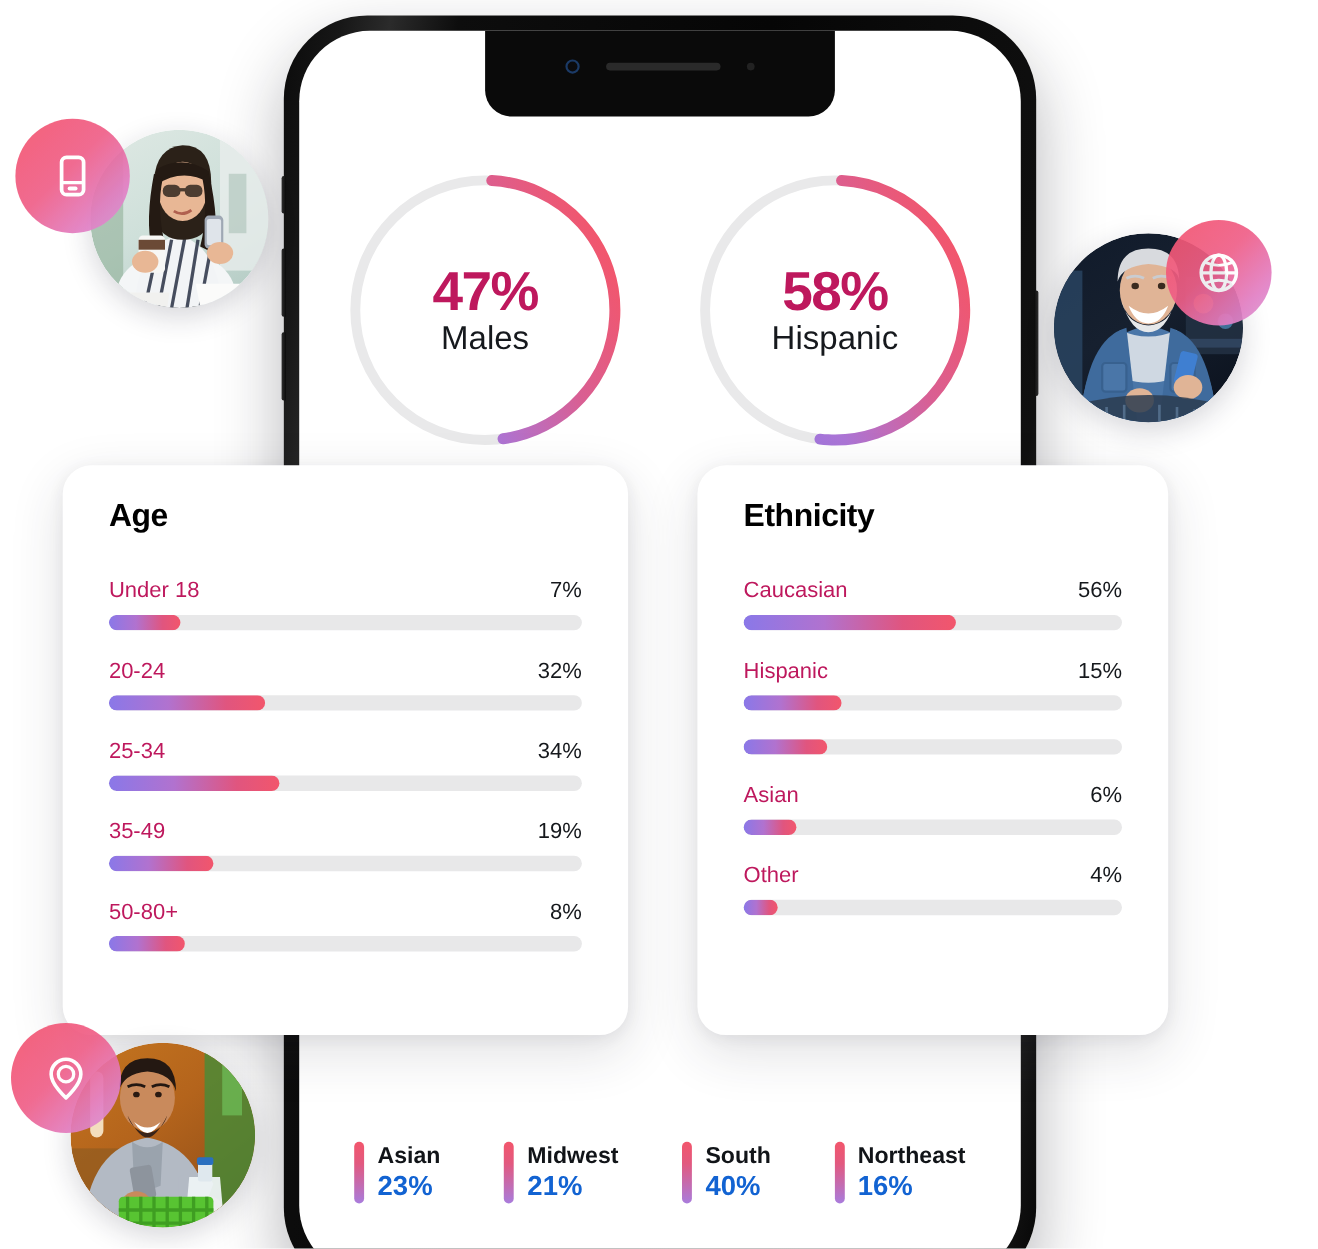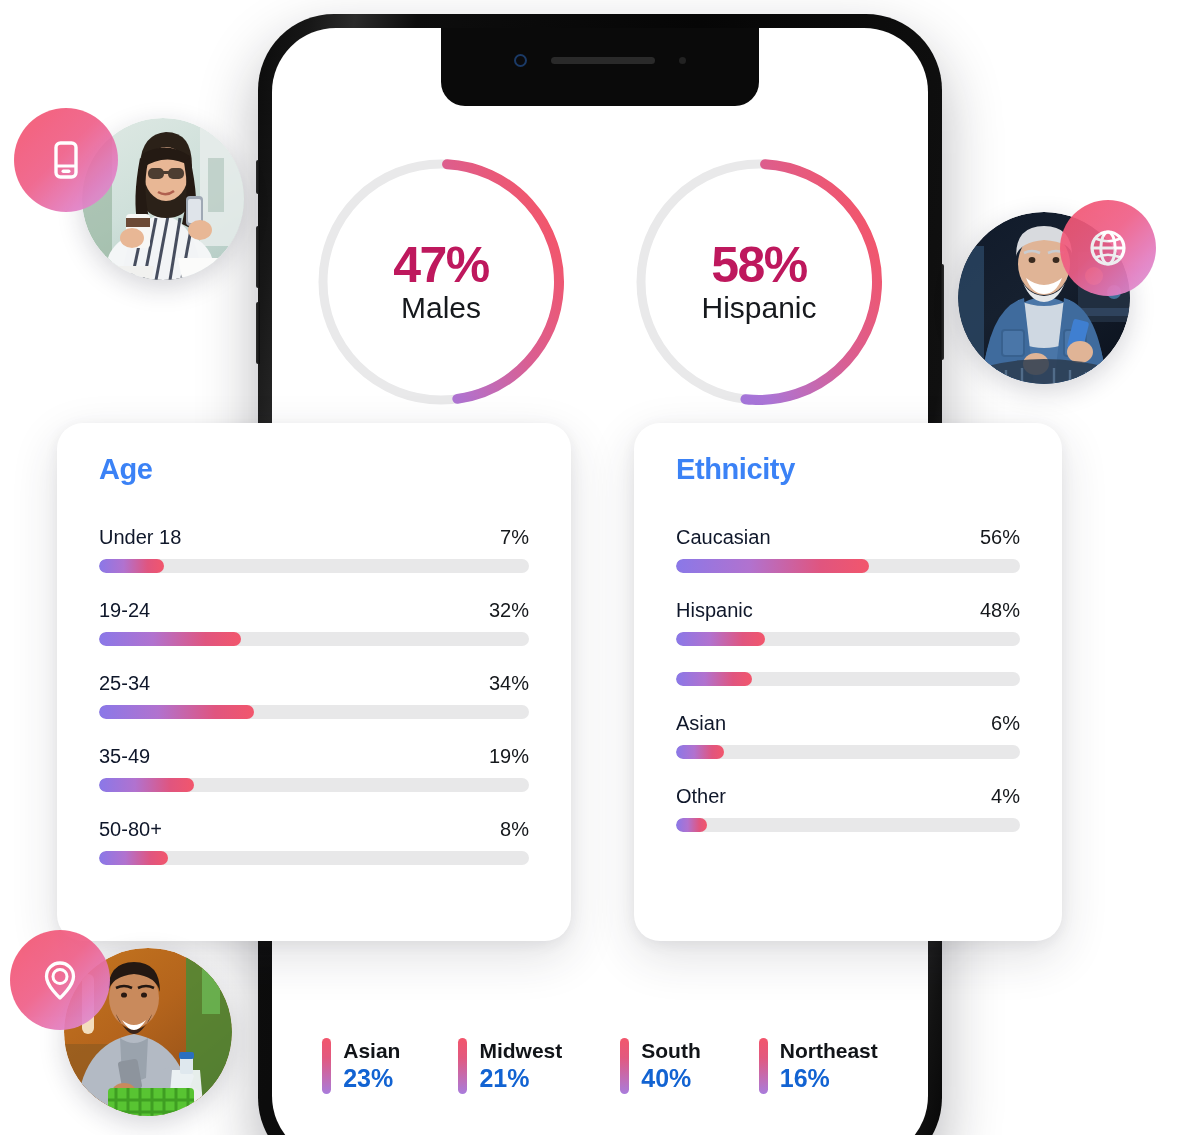--- a/index.html
+++ b/index.html
@@ -116,30 +116,30 @@
     position: absolute;
     background: #ffffff;
     border-radius: 26px;
     box-shadow: 0 16px 48px rgba(40,40,60,0.14), 0 3px 14px rgba(40,40,60,0.07);
     padding: 30px 42px 36px 42px;
   }
   #card-age      { left: 57px;  top: 423px; width: 514px; height: 518px; }
   #card-ethnicity{ left: 634px; top: 423px; width: 428px; height: 518px; }
 
   .card-title {
-    font-size: 29px; font-weight: 700; color: #3b82f6;
+    font-size: 29px; font-weight: 700; color: #000000;
     letter-spacing: -0.4px; margin-bottom: 40px;
   }
   .stat-row { margin-bottom: 26px; }
   .stat-row:last-child { margin-bottom: 0; }
   .stat-head {
     display: flex; justify-content: space-between; align-items: baseline;
     margin-bottom: 10px;
   }
-  .stat-label { font-size: 20px; color: #0f172a; }
+  .stat-label { font-size: 20px; color: #be185d; }
   .stat-value { font-size: 20px; color: #15181c; }
   .track {
     position: relative;
     height: 14px;
     border-radius: 8px;
     background: #e8e8e9;
     overflow: hidden;
   }
   .fill {
     position: absolute; left: 0; top: 0; bottom: 0;
@@ -296,21 +296,21 @@
         <span class="stat-label">Under 18</span>
         <span class="stat-value">7%</span>
       </div>
       <div class="track">
         <div class="fill" style="width: 15%;"></div>
       </div>
     </div>
 
     <div class="stat-row">
       <div class="stat-head">
-        <span class="stat-label">19-24</span>
+        <span class="stat-label">20-24</span>
         <span class="stat-value">32%</span>
       </div>
       <div class="track">
         <div class="fill" style="width: 33%;"></div>
       </div>
     </div>
 
     <div class="stat-row">
       <div class="stat-head">
         <span class="stat-label">25-34</span>
@@ -351,21 +351,21 @@
         <span class="stat-value">56%</span>
       </div>
       <div class="track">
         <div class="fill" style="width: 56%;"></div>
       </div>
     </div>
 
     <div class="stat-row">
       <div class="stat-head">
         <span class="stat-label">Hispanic</span>
-        <span class="stat-value">48%</span>
+        <span class="stat-value">15%</span>
       </div>
       <div class="track">
         <div class="fill" style="width: 26%;"></div>
       </div>
     </div>
 
     <div class="stat-row">
       <div class="track">
         <div class="fill" style="width: 22%;"></div>
       </div>

